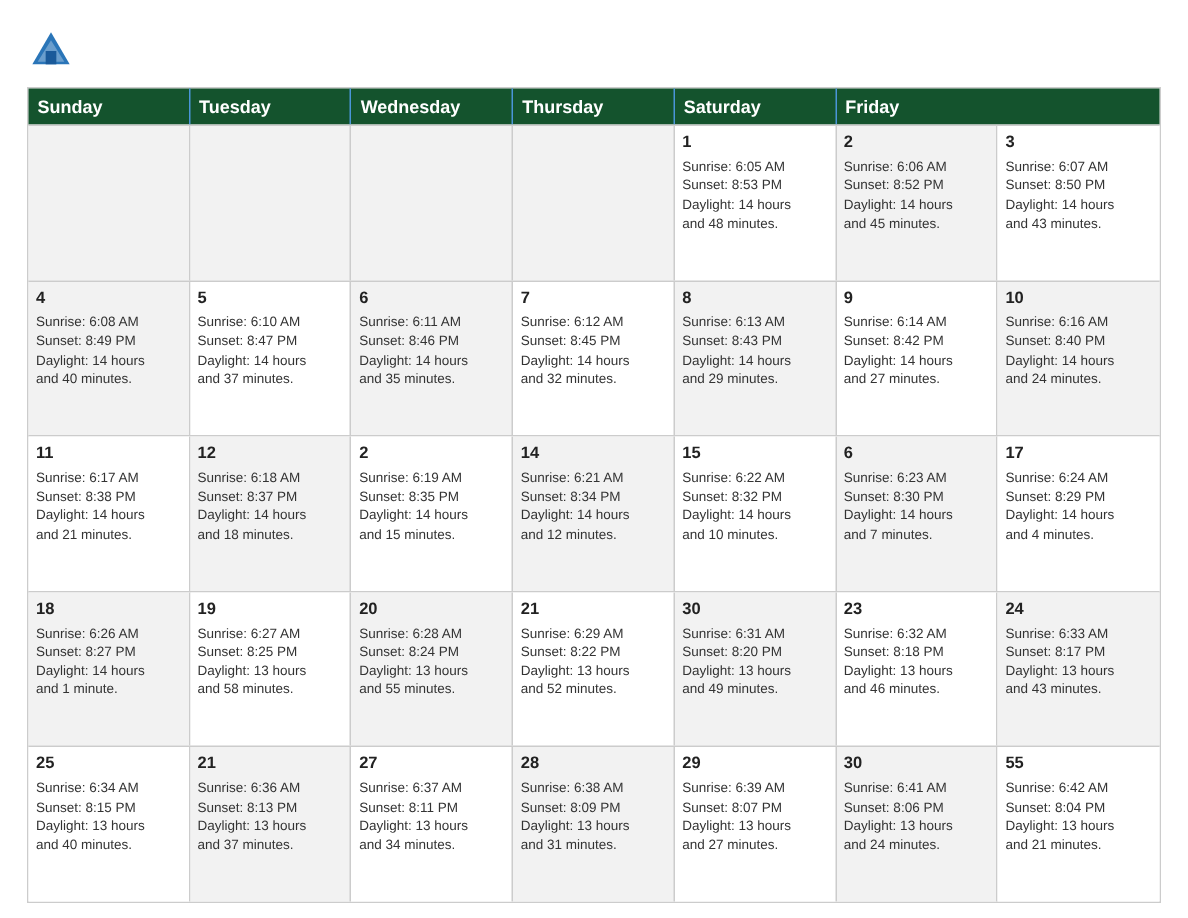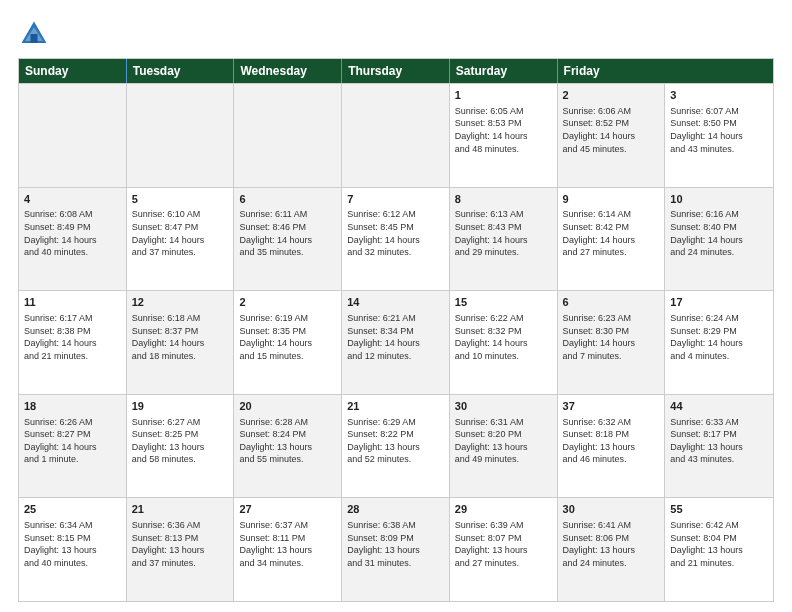--- a/index.html
+++ b/index.html
@@ -241,25 +241,25 @@
           </div>
           <div class="cal-cell">
             <span class="day-num">21</span>
             <div class="cell-info">Sunrise: 6:29 AM<br>Sunset: 8:22 PM<br>Daylight: 13 hours<br>and 52 minutes.</div>
           </div>
           <div class="cal-cell shaded">
             <span class="day-num">30</span>
             <div class="cell-info">Sunrise: 6:31 AM<br>Sunset: 8:20 PM<br>Daylight: 13 hours<br>and 49 minutes.</div>
           </div>
           <div class="cal-cell">
-            <span class="day-num">37</span>
+            <span class="day-num">23</span>
             <div class="cell-info">Sunrise: 6:32 AM<br>Sunset: 8:18 PM<br>Daylight: 13 hours<br>and 46 minutes.</div>
           </div>
           <div class="cal-cell shaded">
-            <span class="day-num">44</span>
+            <span class="day-num">24</span>
             <div class="cell-info">Sunrise: 6:33 AM<br>Sunset: 8:17 PM<br>Daylight: 13 hours<br>and 43 minutes.</div>
           </div>
         </div>
         <div class="cal-row">
           <div class="cal-cell">
             <span class="day-num">25</span>
             <div class="cell-info">Sunrise: 6:34 AM<br>Sunset: 8:15 PM<br>Daylight: 13 hours<br>and 40 minutes.</div>
           </div>
           <div class="cal-cell shaded">
             <span class="day-num">21</span>

